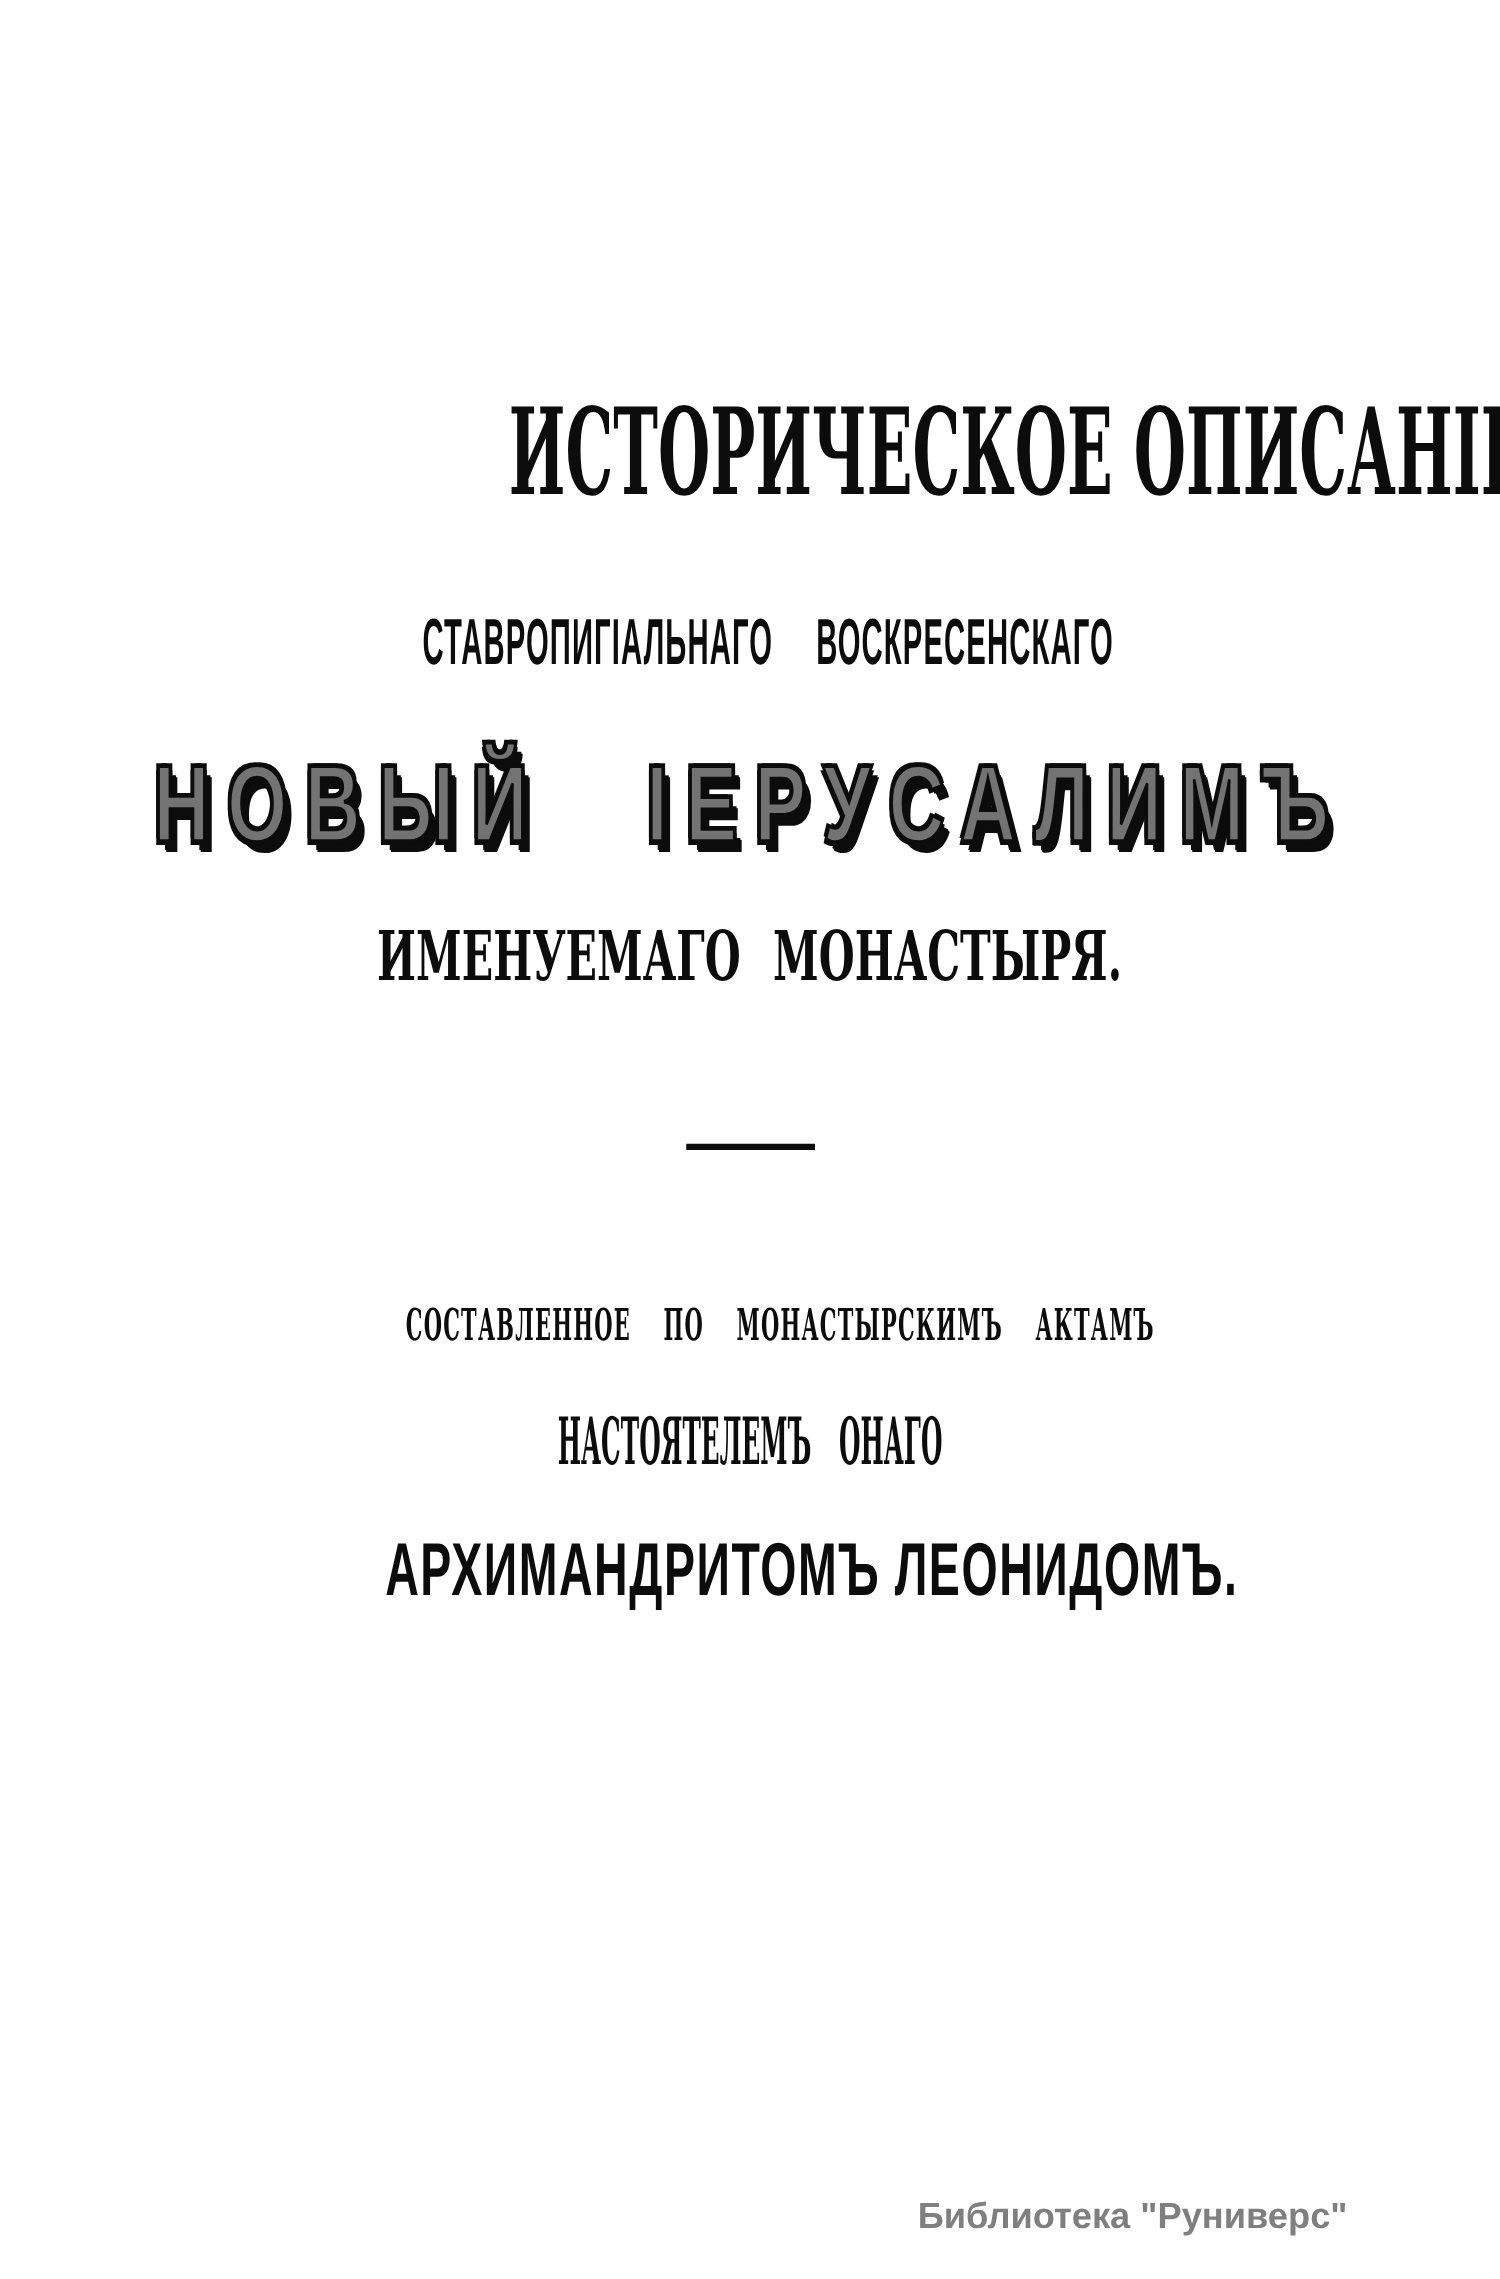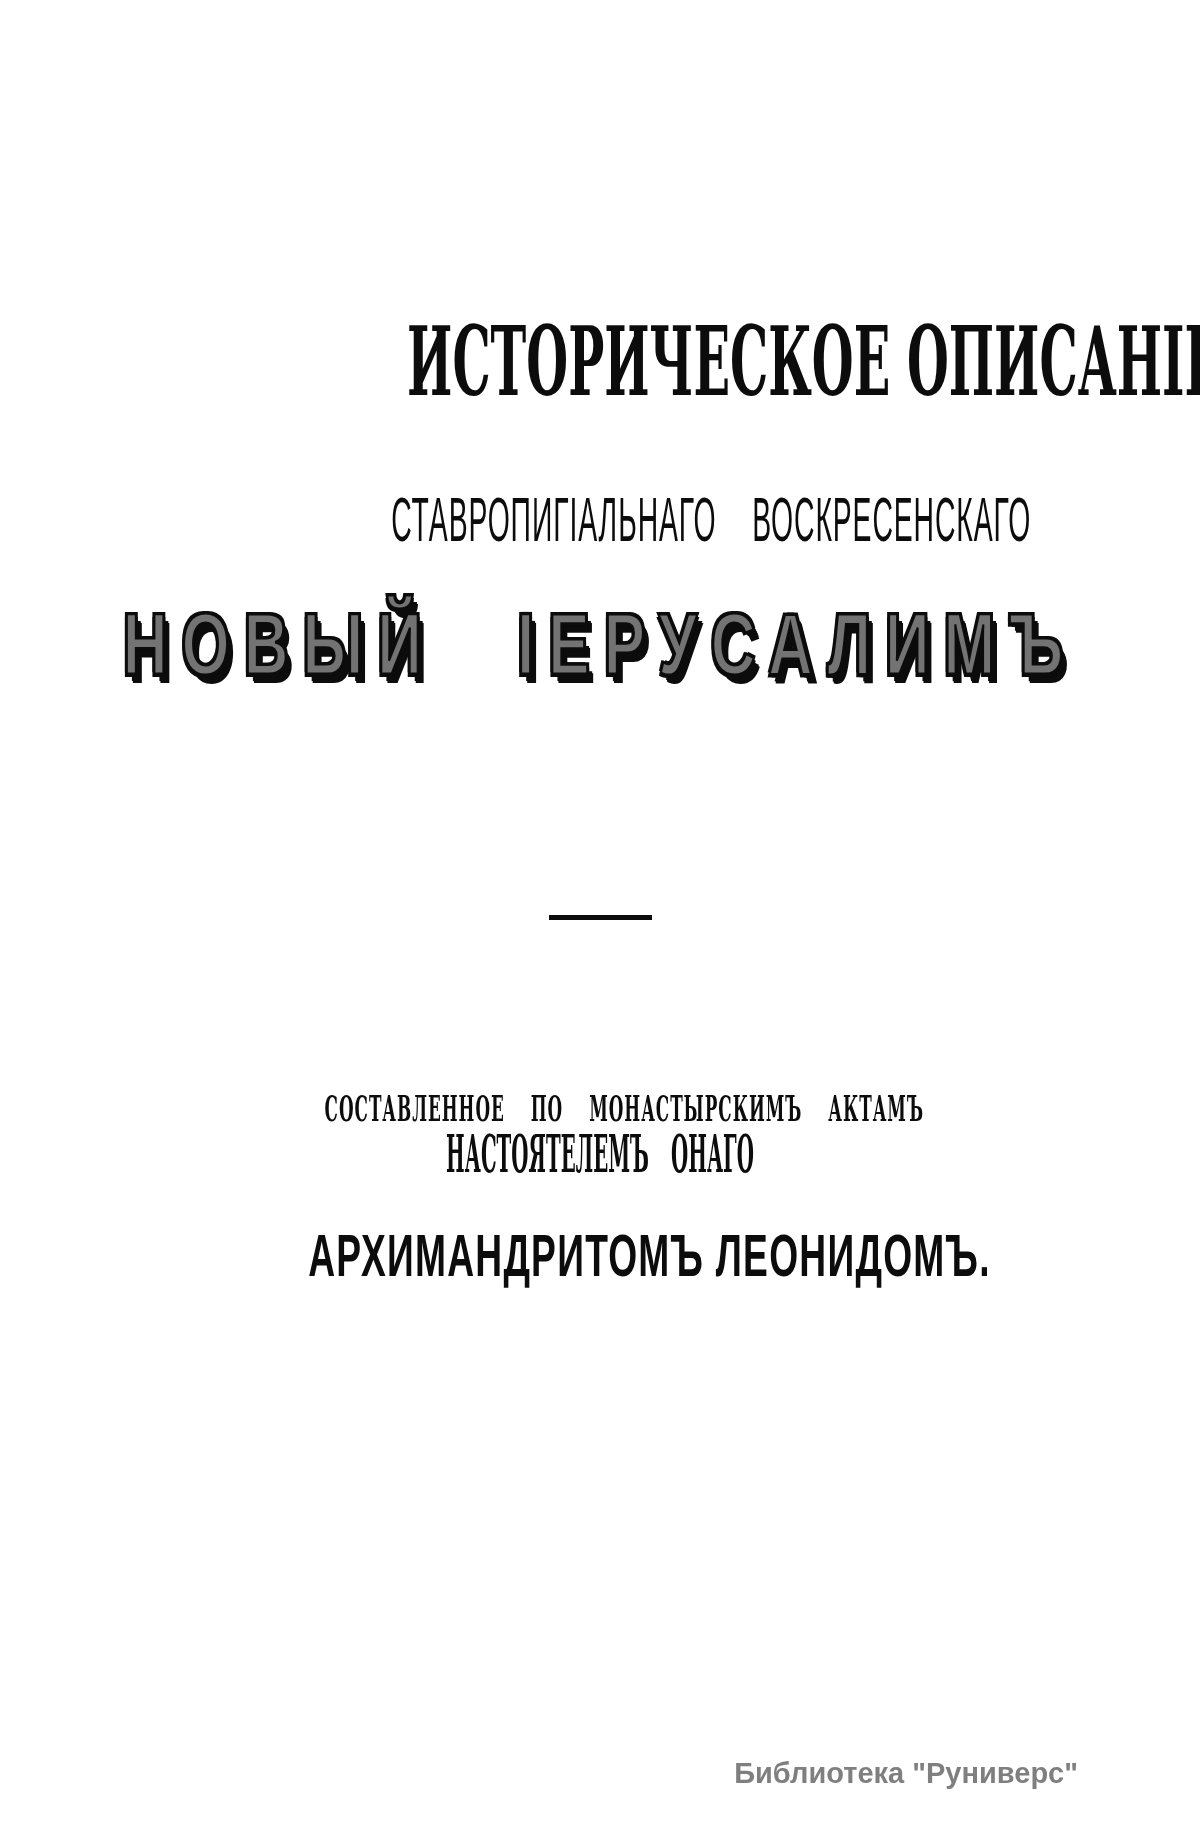--- a/index.html
+++ b/index.html
@@ -35,24 +35,25 @@
     font-family: "DejaVu Serif", serif;
     font-weight: bold;
     font-size: 96px;
   }
   .title-main .sq { transform: scaleX(0.50); }
 
   
   .subtitle-top {
     top: 488px;
     font-family: "Liberation Sans", sans-serif;
-    font-weight: normal;
-    font-size: 63px;
+    font-weight: bold;
+    font-size: 52px;
     letter-spacing: 2px;
     word-spacing: 60px;
+    text-align: right;
   }
   .subtitle-top .sq { transform: scaleX(0.45); }
 
   
   .title-outline {
     top: 614px;
     font-family: "Liberation Sans", sans-serif;
     font-weight: bold;
     font-size: 62px;
     letter-spacing: 14px;
@@ -84,21 +85,21 @@
     position: absolute;
     top: 915px;
     left: 549px;
     width: 103px;
     height: 5px;
     background: #0c0c0c;
   }
 
   
   .compiled-note {
-    top: 1091px;
+    top: 1043px;
     font-family: "DejaVu Serif", serif;
     font-weight: bold;
     font-size: 35px;
     letter-spacing: 2px;
     word-spacing: 40px;
   }
   .compiled-note .sq { transform: scaleX(0.48); }
 
   
   .superior-note {
@@ -147,20 +148,23 @@
   </div>
 
   <div class="line subtitle-top">
     <span class="sq">СТАВРОПИГІАЛЬНАГО ВОСКРЕСЕНСКАГО</span>
   </div>
 
   <div class="line title-outline">
     <span class="sq">НОВЫЙ ІЕРУСАЛИМЪ</span>
   </div>
 
+  <div class="line subtitle-bottom">
+    <span class="sq">ИМЕНУЕМАГО МОНАСТЫРЯ.</span>
+  </div>
 
   <div class="divider"></div>
 
   <div class="line compiled-note">
     <span class="sq">СОСТАВЛЕННОЕ ПО МОНАСТЫРСКИМЪ АКТАМЪ</span>
   </div>
 
   <div class="line superior-note">
     <span class="sq">НАСТОЯТЕЛЕМЪ ОНАГО</span>
   </div>

